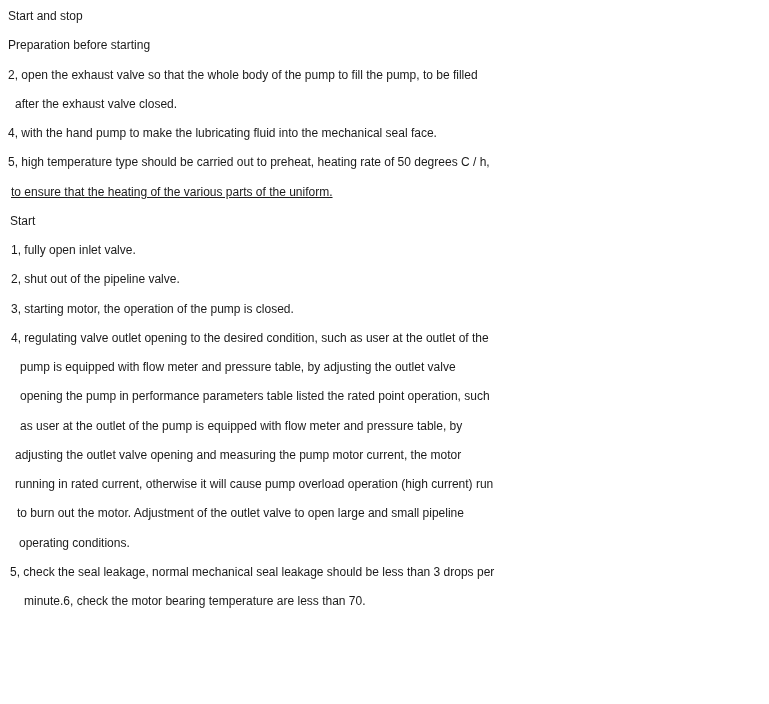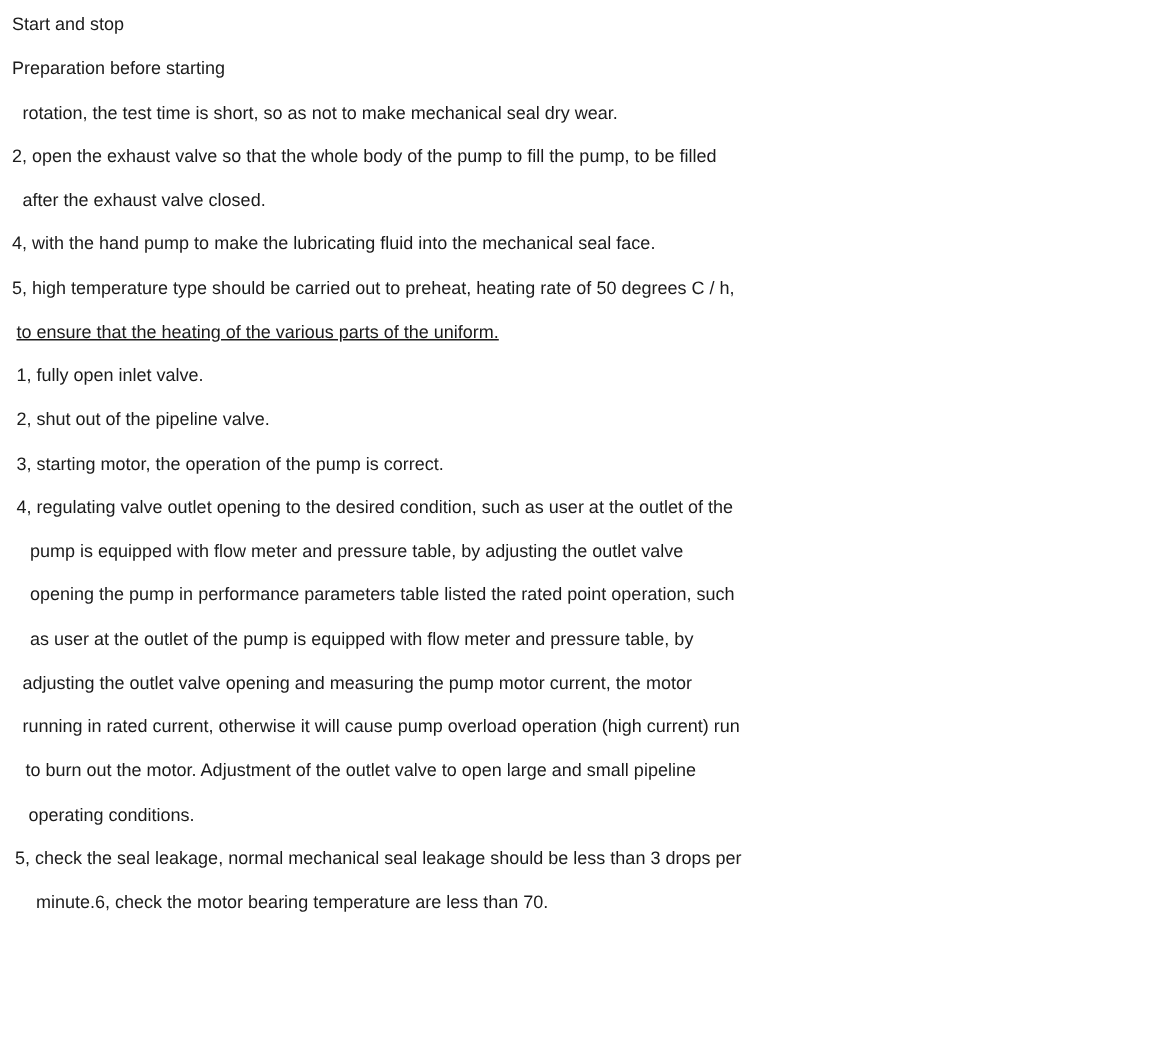--- a/index.html
+++ b/index.html
@@ -30,29 +30,29 @@
     letter-spacing: 0px;
   }
 </style>
 </head>
 <body>
 
 <div class="page">
   <div class="text-block" id="text-block">
       <div class="line" style="padding-left: 0px;">Start and stop</div>
       <div class="line" style="padding-left: 0px;">Preparation before starting</div>
-      <div class="line" style="padding-left: 7px;">rotation, the test time is short, so as not to make mechanical seal dry wear.</div>
       <div class="line" style="padding-left: 0px;">2, open the exhaust valve so that the whole body of the pump to fill the pump, to be filled</div>
       <div class="line" style="padding-left: 7px;">after the exhaust valve closed.</div>
       <div class="line" style="padding-left: 0px;">4, with the hand pump to make the lubricating fluid into the mechanical seal face.</div>
       <div class="line" style="padding-left: 0px;">5, high temperature type should be carried out to preheat, heating rate of 50 degrees C / h,</div>
       <div class="line" style="padding-left: 3px; text-decoration: underline;">to ensure that the heating of the various parts of the uniform.</div>
+      <div class="line" style="padding-left: 2px;">Start</div>
       <div class="line" style="padding-left: 3px;">1, fully open inlet valve.</div>
       <div class="line" style="padding-left: 3px;">2, shut out of the pipeline valve.</div>
-      <div class="line" style="padding-left: 3px;">3, starting motor, the operation of the pump is correct.</div>
+      <div class="line" style="padding-left: 3px;">3, starting motor, the operation of the pump is closed.</div>
       <div class="line" style="padding-left: 3px;">4, regulating valve outlet opening to the desired condition, such as user at the outlet of the</div>
       <div class="line" style="padding-left: 12px;">pump is equipped with flow meter and pressure table, by adjusting the outlet valve</div>
       <div class="line" style="padding-left: 12px;">opening the pump in performance parameters table listed the rated point operation, such</div>
       <div class="line" style="padding-left: 12px;">as user at the outlet of the pump is equipped with flow meter and pressure table, by</div>
       <div class="line" style="padding-left: 7px;">adjusting the outlet valve opening and measuring the pump motor current, the motor</div>
       <div class="line" style="padding-left: 7px;">running in rated current, otherwise it will cause pump overload operation (high current) run</div>
       <div class="line" style="padding-left: 9px;">to burn out the motor. Adjustment of the outlet valve to open large and small pipeline</div>
       <div class="line" style="padding-left: 11px;">operating conditions.</div>
       <div class="line" style="padding-left: 2px;">5, check the seal leakage, normal mechanical seal leakage should be less than 3 drops per</div>
       <div class="line" style="padding-left: 16px;">minute.6, check the motor bearing temperature are less than 70.</div>

